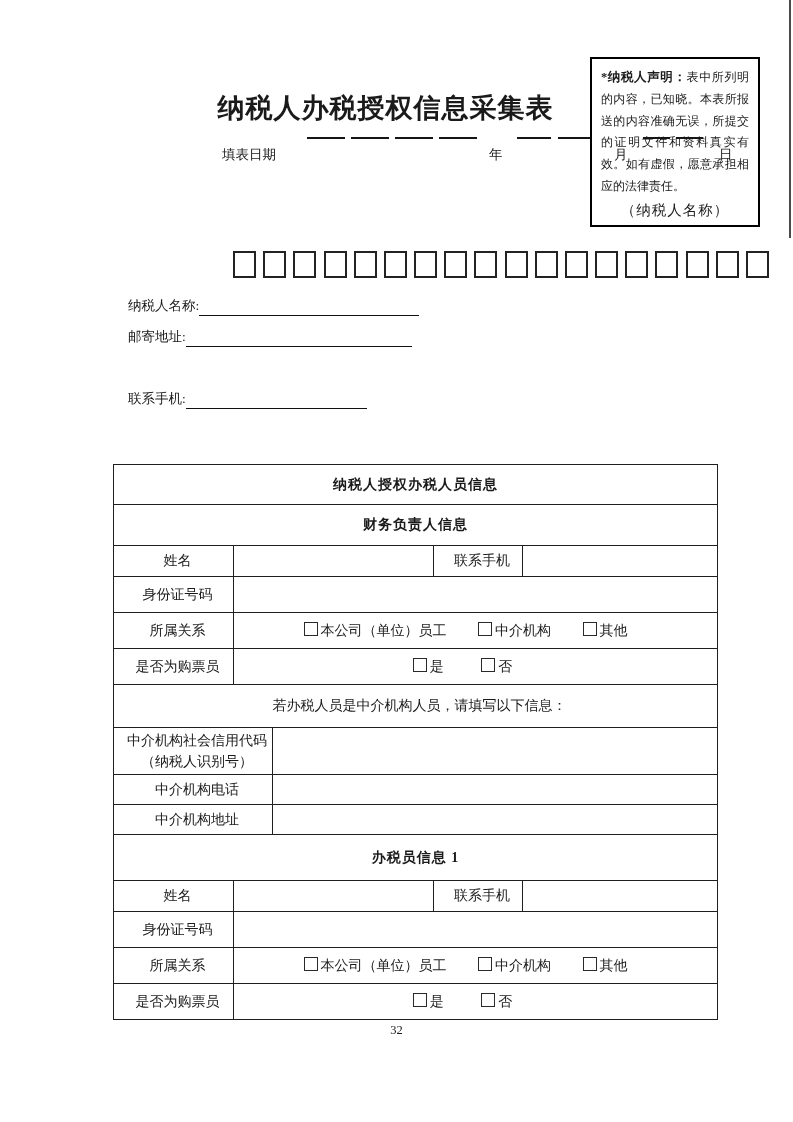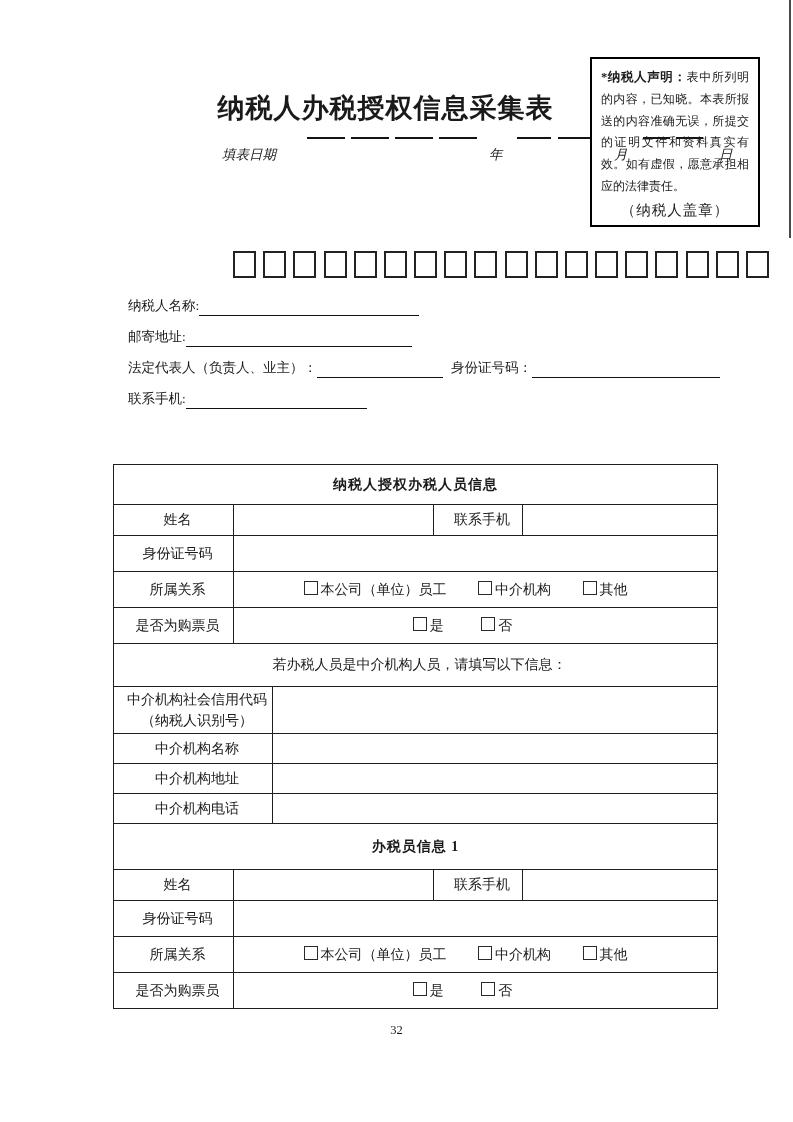--- a/index.html
+++ b/index.html
@@ -7,21 +7,21 @@
     position:relative;width:793px;height:1122px;background:#ffffff;
     font-family:"Liberation Serif","DejaVu Serif",serif;color:#1a1a1a;
     overflow:hidden;margin:0 auto;
   }
   .abs{position:absolute;}
   
   .doc-title{
     left:113px;top:90px;width:545px;text-align:center;
     font-size:27px;font-weight:bold;letter-spacing:1px;white-space:nowrap;
   }
-  .date-line{left:0;top:130px;width:793px;height:36px;font-style:italic;}
+  .date-line{left:0;top:130px;width:793px;height:36px;}
   .date-text{position:absolute;top:16px;font-size:13.5px;white-space:nowrap;}
   .date-dash{position:absolute;top:7px;height:0;border-bottom:2.5px solid #151515;}
   
   .decl-box{
     left:590px;top:57px;width:170px;height:170px;box-sizing:border-box;
     border:2px solid #000;padding:7px 9px 0 9px;
   }
   .decl-text{font-size:12px;line-height:1.82;text-align:justify;}
   .decl-label{font-weight:bold;font-size:12.5px;}
   .decl-seal{font-size:14.5px;text-align:center;margin-top:3px;letter-spacing:1px;}
@@ -76,21 +76,21 @@
     <span class="date-text" style="left:614px">月</span>
     <span class="date-dash" style="left:643px;width:27px"></span>
     <span class="date-dash" style="left:676px;width:27px"></span>
     <span class="date-text" style="left:719px">日</span>
   </div>
 
   <div class="abs decl-box">
     <div class="decl-text">
       <span class="decl-label">*纳税人声明：</span><span>表中所列明的内容，已知晓。本表所报送的内容准确无误，所提交的证明文件和资料真实有效。如有虚假，愿意承担相应的法律责任。</span>
     </div>
-    <div class="decl-seal">（纳税人盖章）</div>
+    <div class="decl-seal">（纳税人名称）</div>
   </div>
 
   <div class="abs cc-boxes">
       <span class="codebox"></span>
       <span class="codebox"></span>
       <span class="codebox"></span>
       <span class="codebox"></span>
       <span class="codebox"></span>
       <span class="codebox"></span>
       <span class="codebox"></span>
@@ -107,45 +107,42 @@
       <span class="codebox"></span>
     </div>
 
   <div class="abs fline" style="left:128px;top:328px">
     <span class="lbl">邮寄地址:</span>
     <span class="wline" style="width:226px"></span>
   </div>
   <div class="abs fline" style="left:128px;top:297px">
     <span class="lbl">纳税人名称:</span>
     <span class="wline" style="width:220px"></span>
-  </div>
-  <div class="abs fline" style="left:128px;top:359px">
-    <span class="lbl">法定代表人（负责人、业主）：</span>
-    <span class="wline" style="width:126px"></span>
-    <span class="lbl" style="margin-left:8px">身份证号码：</span>
-    <span class="wline" style="width:188px"></span>
   </div>
   <div class="abs fline" style="left:128px;top:390px">
     <span class="lbl">联系手机:</span>
     <span class="wline" style="width:181px"></span>
   </div>
 
   <table class="main">
     <colgroup>
       <col style="width:120px">
         <col style="width:39px">
         <col style="width:161px">
       <col style="width:89px">
         <col style="width:195px">
     </colgroup>
     <tbody>
         <tr class="h40">
           <th class="t1" colspan="5">纳税人授权办税人员信息</th>
         </tr>
 
+    <tr class="h41">
+          <th class="t2" colspan="5">财务负责人信息</th>
+        </tr>
     <tr class="h31">
       <td>姓名</td>
       <td colspan="2"></td>
       <td>联系手机</td>
       <td></td>
     </tr>
     <tr class="h29">
       <td>身份证号码</td>
       <td colspan="4"></td>
     </tr>
@@ -166,29 +163,25 @@
     </tr>
 
     <tr class="h43">
           <td colspan="5">若办税人员是中介机构人员，请填写以下信息：</td>
         </tr>
     <tr class="h47">
       <td colspan="2" class="wrapcell">中介机构社会信用代码（纳税人识别号）</td>
       <td colspan="3"></td>
     </tr>
     <tr class="h30">
-      <td colspan="2">中介机构名称</td>
+      <td colspan="2">中介机构电话</td>
       <td colspan="3"></td>
     </tr>
     <tr class="h30">
       <td colspan="2">中介机构地址</td>
-      <td colspan="3"></td>
-    </tr>
-    <tr class="h30">
-      <td colspan="2">中介机构电话</td>
       <td colspan="3"></td>
     </tr>
 
     <tr class="h46">
           <th class="t3" colspan="5">办税员信息 1</th>
         </tr>
     <tr class="h31">
       <td>姓名</td>
       <td colspan="2"></td>
       <td>联系手机</td>

